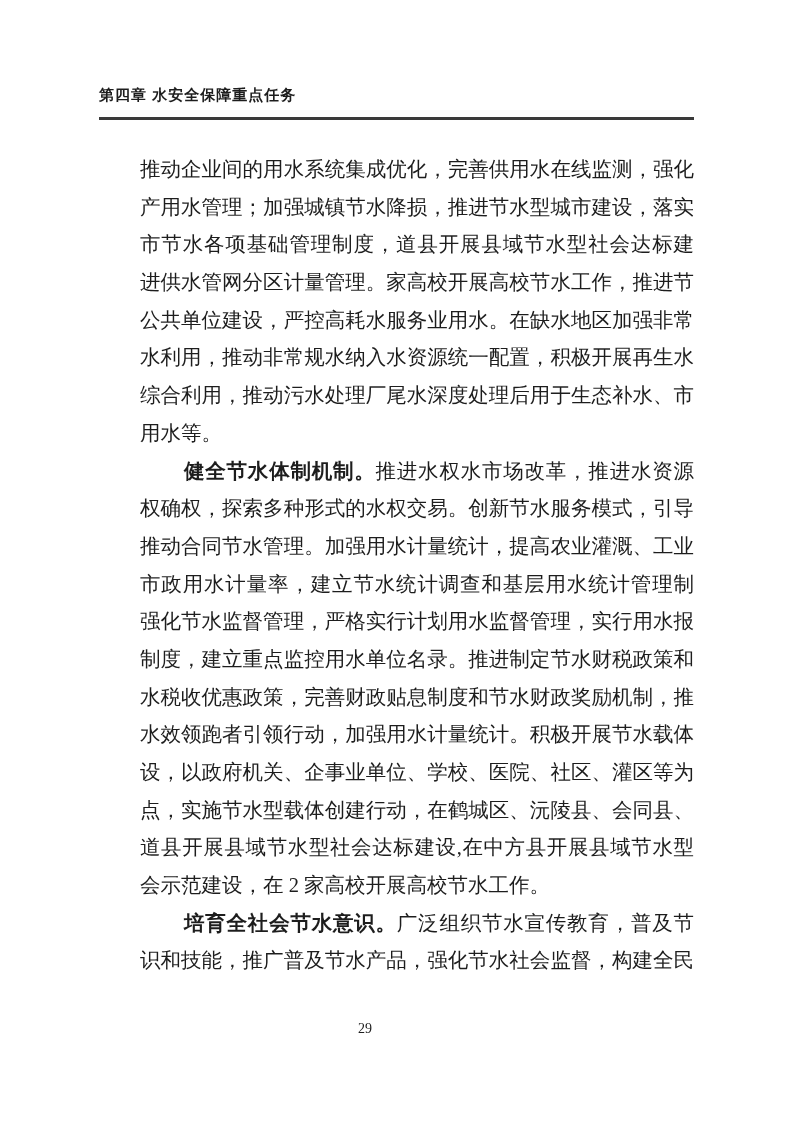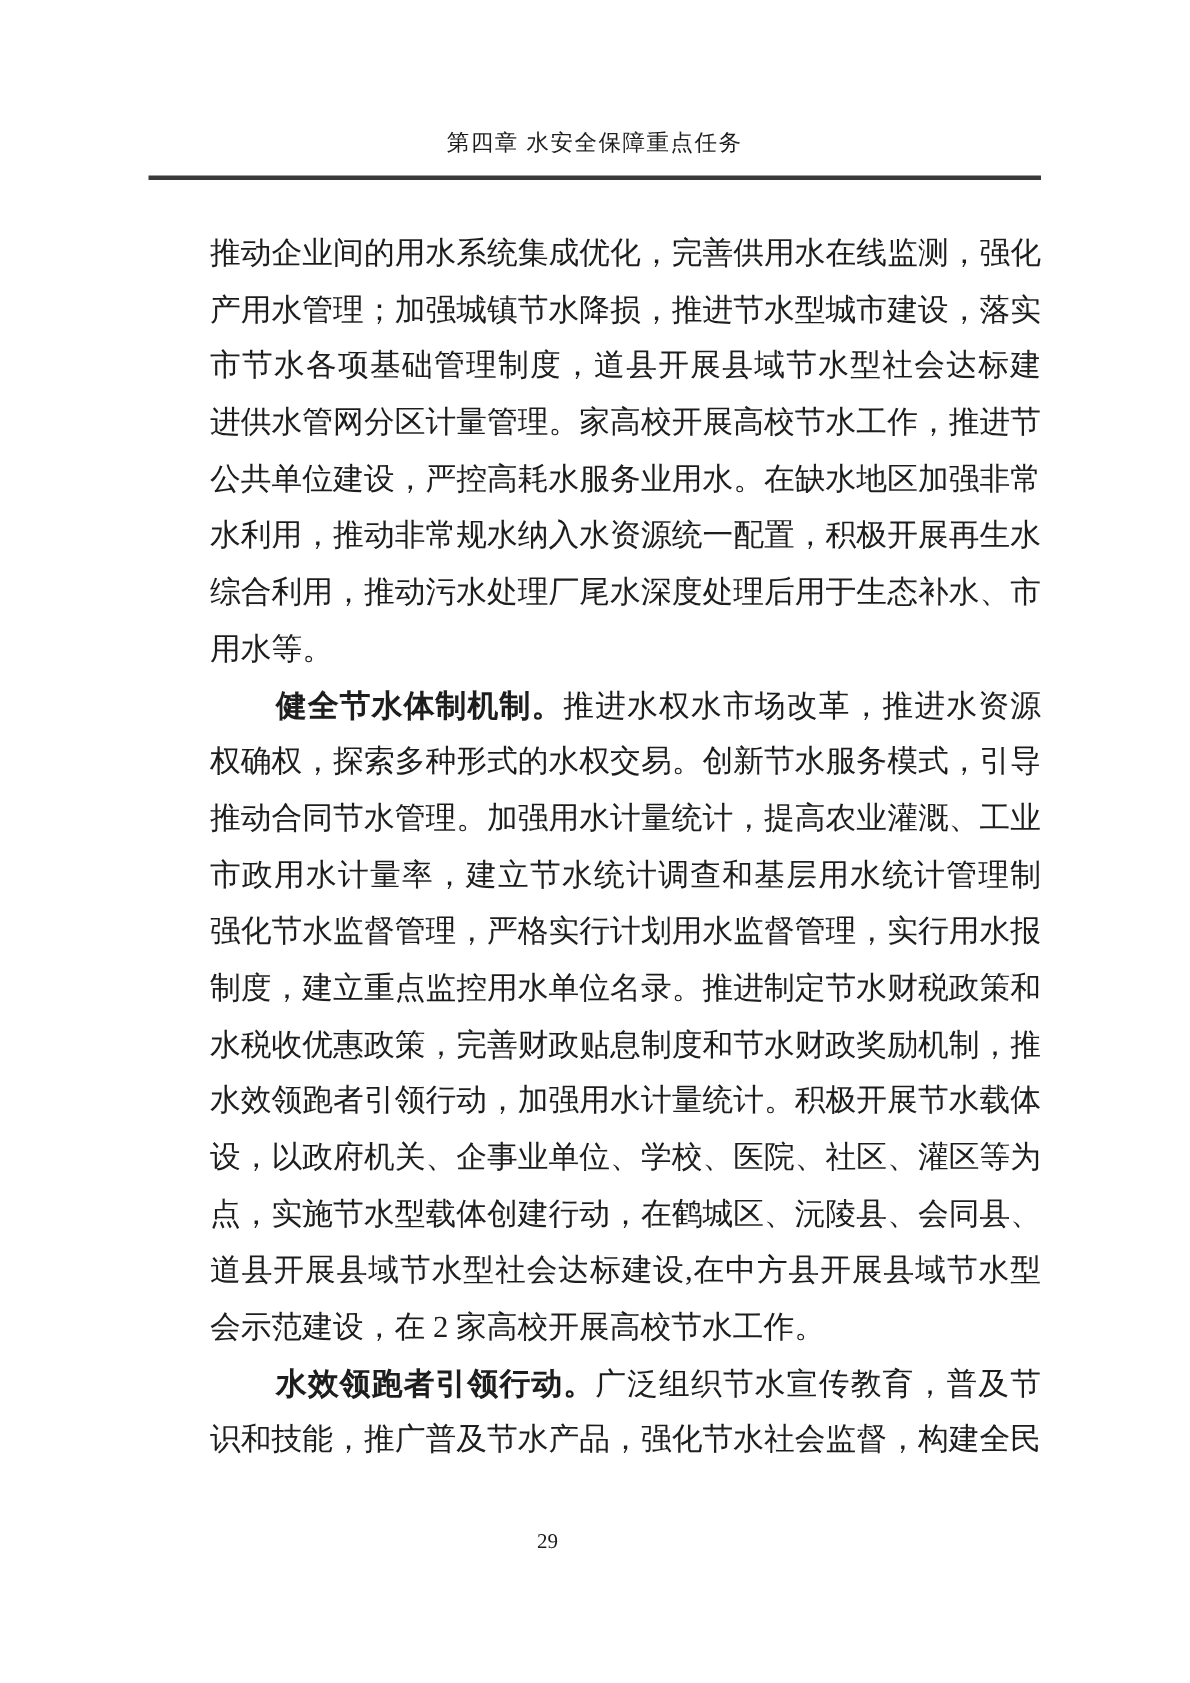--- a/index.html
+++ b/index.html
@@ -19,23 +19,23 @@
     background: var(--page-bg);
     overflow: hidden;
     font-family: "Liberation Serif", "DejaVu Serif", serif;
     color: var(--text-color);
   }
   .running-header {
     position: absolute;
     top: 86px;
     left: 99px;
     width: 595px;
-    text-align: center;
+    text-align: left;
     font-family: "Liberation Sans", "DejaVu Sans", sans-serif;
-    font-weight: normal;
+    font-weight: bold;
     font-size: 15px;
     letter-spacing: 1px;
     color: var(--text-color);
     white-space: nowrap;
   }
   .header-rule {
     position: absolute;
     top: 117px;
     left: 99px;
     width: 595px;
@@ -101,19 +101,19 @@
       <div class="line">推动合同节水管理。加强用水计量统计，提高农业灌溉、工业和</div>
       <div class="line">市政用水计量率，建立节水统计调查和基层用水统计管理制度。</div>
       <div class="line">强化节水监督管理，严格实行计划用水监督管理，实行用水报告</div>
       <div class="line">制度，建立重点监控用水单位名录。推进制定节水财税政策和节</div>
       <div class="line">水税收优惠政策，完善财政贴息制度和节水财政奖励机制，推进</div>
       <div class="line">水效领跑者引领行动，加强用水计量统计。积极开展节水载体建</div>
       <div class="line">设，以政府机关、企事业单位、学校、医院、社区、灌区等为重</div>
       <div class="line">点，实施节水型载体创建行动，在鹤城区、沅陵县、会同县、通</div>
       <div class="line">道县开展县域节水型社会达标建设,在中方县开展县域节水型社</div>
       <div class="line para-end">会示范建设，在 2 家高校开展高校节水工作。</div>
-      <div class="line indent"><b>水效领跑者引领行动。</b>广泛组织节水宣传教育，普及节水知</div>
+      <div class="line indent"><b>培育全社会节水意识。</b>广泛组织节水宣传教育，普及节水知</div>
       <div class="line">识和技能，推广普及节水产品，强化节水社会监督，构建全民参</div>
     </div>
 
   <div class="page-footer">29</div>
 
 </div>
 
 </body></html>

